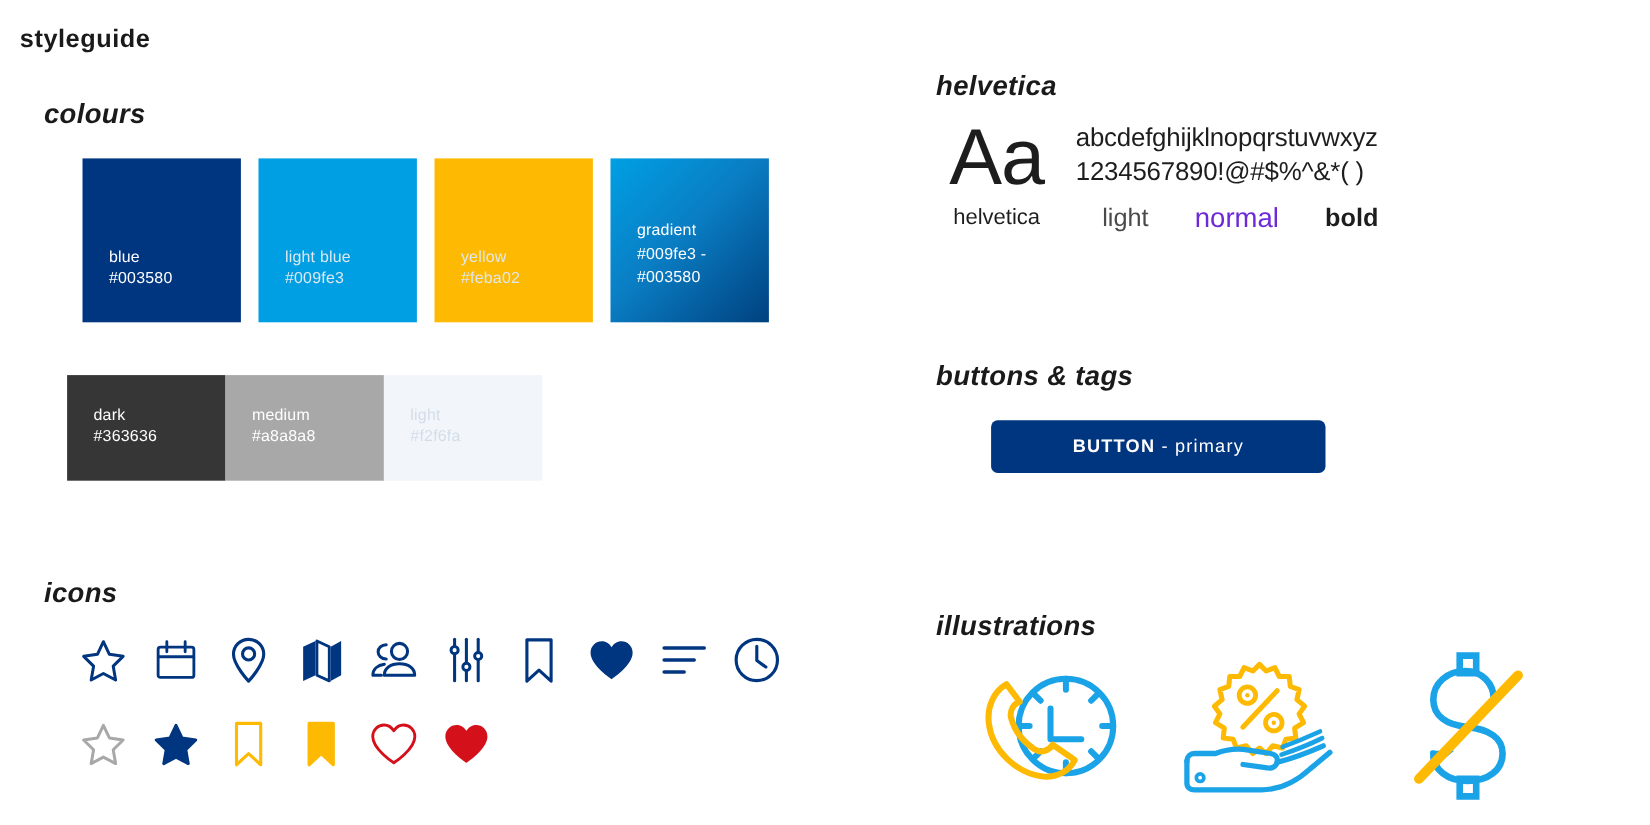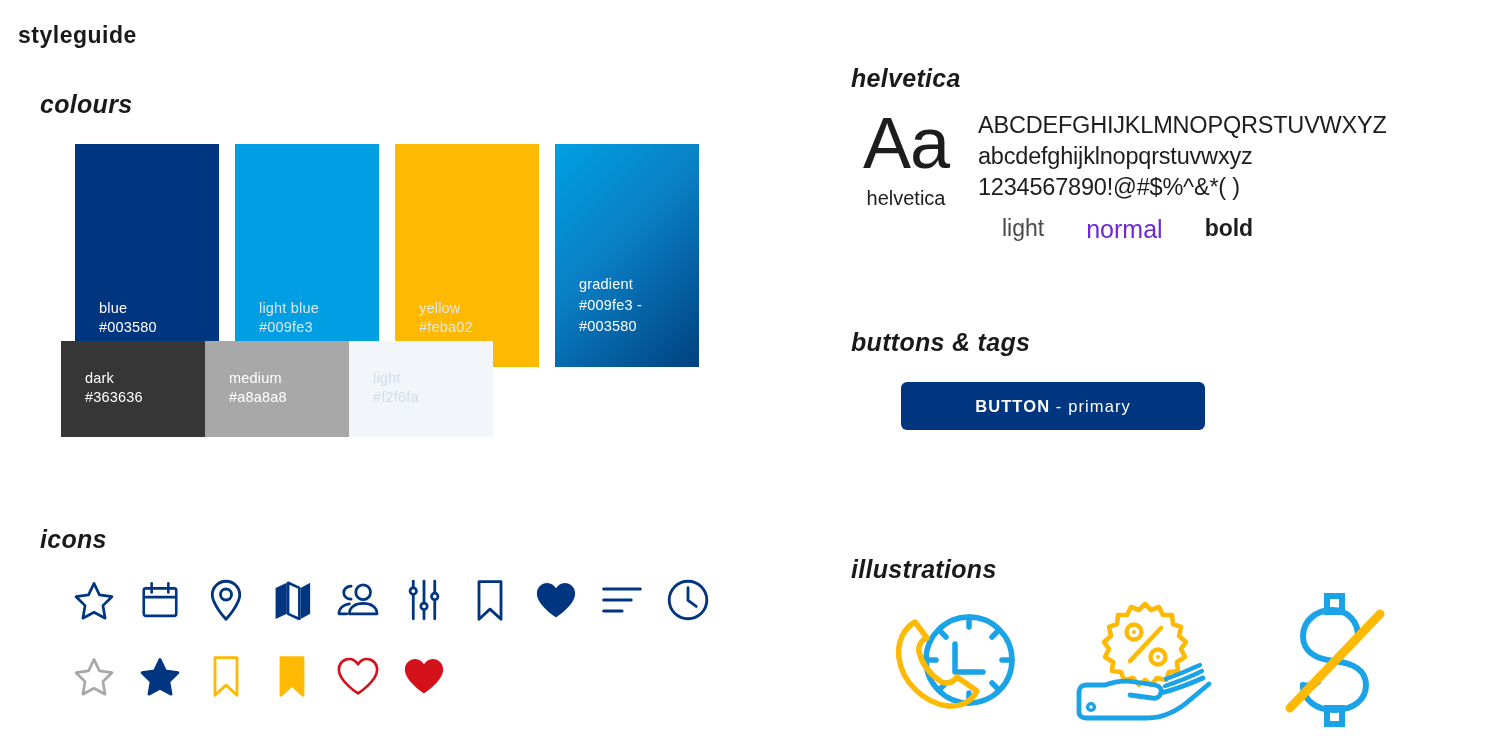--- a/index.html
+++ b/index.html
@@ -31,21 +31,21 @@
 
   
   .swatch-row { position: absolute; display: flex; }
   #swrow1 { left: 75px; top: 144px; gap: 16px; }
   #swrow2 { left: 61px; top: 341px; }
   .swatch {
     position: relative;
     display: flex; flex-direction: column; justify-content: flex-end;
     padding: 0 0 30px 24px;
   }
-  #swrow1 .swatch { width: 144px; height: 223px; }
+  #swrow1 .swatch { width: 144px; height: 149px; }
   #swrow2 .swatch { width: 144px; height: 96px; }
   .sw-name, .sw-hex {
     font-size: 14.5px; line-height: 19px; letter-spacing: .2px;
     font-weight: 400; white-space: pre;
   }
   .sw-light-txt  { color: #ffffff; }
   .sw-dim-txt    { color: #dfe7ee; }
   .sw-faint-txt  { color: #d3dde8; }
   .sw-grad-lines { line-height: 21px; }
 
@@ -249,21 +249,20 @@
 
   <div class="section-title" id="t-typography">helvetica</div>
 
   <div class="type-block">
     <div class="type-flex">
       <div class="aa-col">
         <div class="aa-glyph">Aa</div>
         <div class="aa-label">helvetica</div>
       </div>
       <div class="alpha-col">
-        <div class="alpha-line">ABCDEFGHIJKLMNOPQRSTUVWXYZ</div>
         <div class="alpha-line">abcdefghijklnopqrstuvwxyz</div>
         <div class="alpha-line">1234567890!@#$%^&amp;*( )</div>
         <div class="weights">
           <span class="w-light">light</span>
           <span class="w-normal">normal</span>
           <span class="w-bold">bold</span>
         </div>
       </div>
     </div>
   </div>

